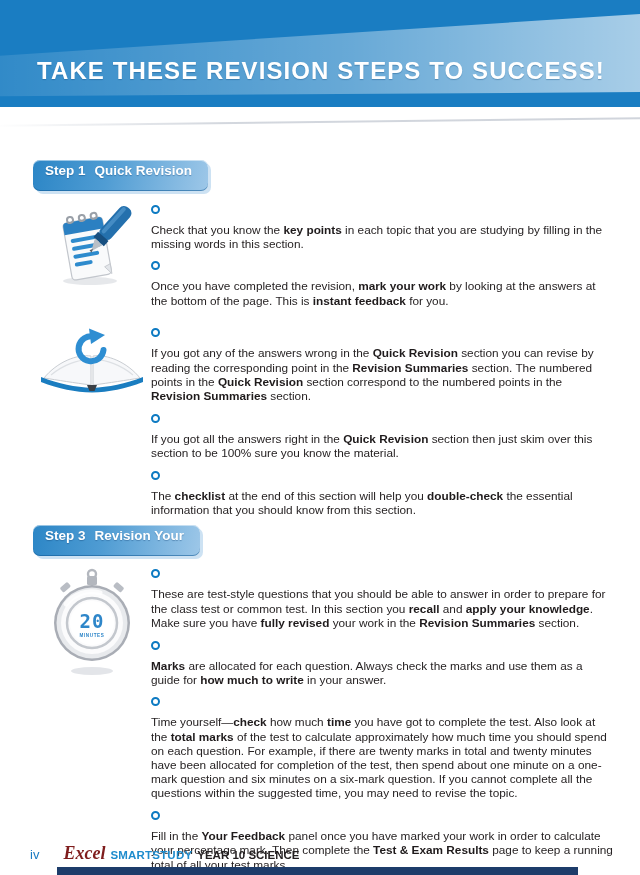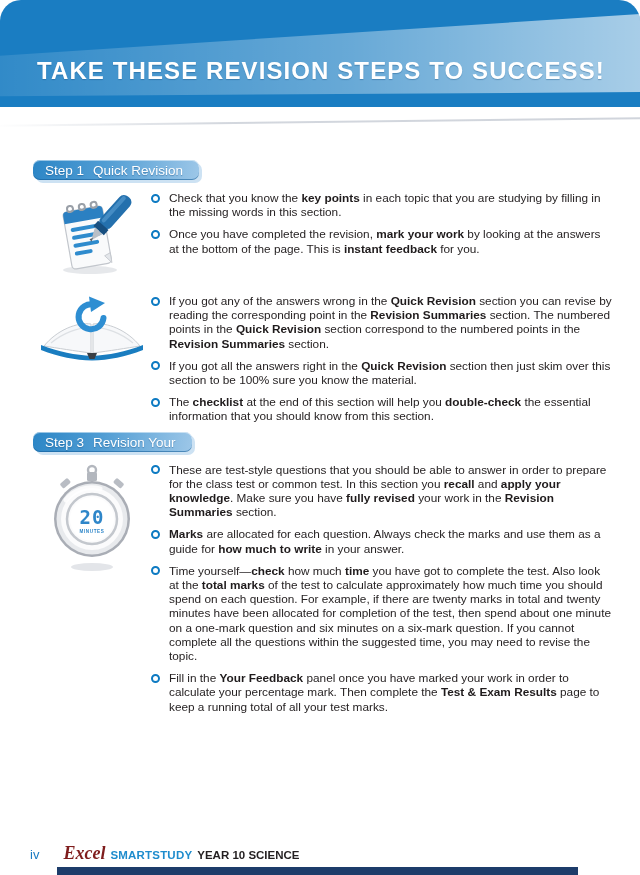--- a/index.html
+++ b/index.html
@@ -1,41 +1,41 @@
 <!DOCTYPE html>
 <html><head>
 <meta charset="utf-8">
 <style>
   html,body{margin:0;padding:0;background:#fff;}
   .page{position:relative;width:640px;height:875px;background:#ffffff;overflow:hidden;
-        font-family:"Liberation Sans", sans-serif;color:#2a2627;border-radius:21px;}
+        font-family:"Liberation Sans", sans-serif;color:#2a2627;}
 
   
   .banner{position:absolute;top:0;left:0;width:640px;height:107px;background:#1a7dc2;}
   .banner-wedge{position:absolute;top:0;left:0;right:0;bottom:0;
         background:linear-gradient(to right, rgba(255,255,255,0.10), rgba(255,255,255,0.34) 55%, rgba(255,255,255,0.62));
         clip-path:polygon(0 52%, 100% 13%, 100% 86%, 0 90%);}
   .banner-title{position:absolute;left:37px;top:57px;font-size:24px;font-weight:bold;color:#ffffff;
         letter-spacing:1.1px;white-space:nowrap;text-shadow:0 1px 1px rgba(10,70,120,.35);}
   .page-curl{position:absolute;top:121px;left:-6px;width:652px;height:1.6px;
         background:linear-gradient(to right, rgba(208,212,219,0), rgba(203,208,216,.85) 35%, rgba(203,208,216,.9));
         transform:rotate(-0.65deg);}
 
   
   .content{position:absolute;top:160px;left:33px;width:580px;}
-  .step-bar{display:inline-block;height:20px;line-height:21px;padding:0 16px 0 12px;border-radius:7px;
+  .step-bar{display:inline-block;height:31px;line-height:21px;padding:0 16px 0 12px;border-radius:7px;
         background:linear-gradient(100deg,#2c86c6 0%,#4f9cd3 42%,#9dc7e8 100%);
-        color:#fff;font-size:13.5px;font-weight:normal;white-space:nowrap;
+        color:#fff;font-size:13.5px;font-weight:bold;white-space:nowrap;
         box-shadow:3px 3px 0 #cde2f3, inset 0 1px 0 rgba(255,255,255,.5), inset 0 -1px 0 rgba(16,90,150,.55);
         text-shadow:0 1px 1px rgba(20,70,120,.4);}
   .step-label{margin-right:9px;}
   .step-content{display:flex;margin-top:7px;}
   .icon-col{flex:0 0 118px;display:flex;justify-content:center;align-items:flex-start;padding-top:5px;text-align:center;}
   .bullets{flex:1;padding-top:4px;}
-  .bullet{display:flex;gap:9px;margin:0 0 8px 0;}
+  .bullet{display:flex;gap:9px;margin:0 0 8px 0;flex-direction:column;}
   .bullet:last-child{margin-bottom:0;}
   .ring{flex:0 0 auto;width:5px;height:5px;border:2.6px solid #0d7ac2;border-radius:50%;
         background:#fff;margin-top:2.5px;}
   .btext{margin:0;font-size:11.8px;line-height:14.2px;color:#272324;}
   .btext b{font-weight:bold;color:#1f1b1c;}
   .sec{margin-bottom:14px;}
   .sec-3{margin-bottom:0;}
   .sec-2{margin-bottom:8px;}
 
   

